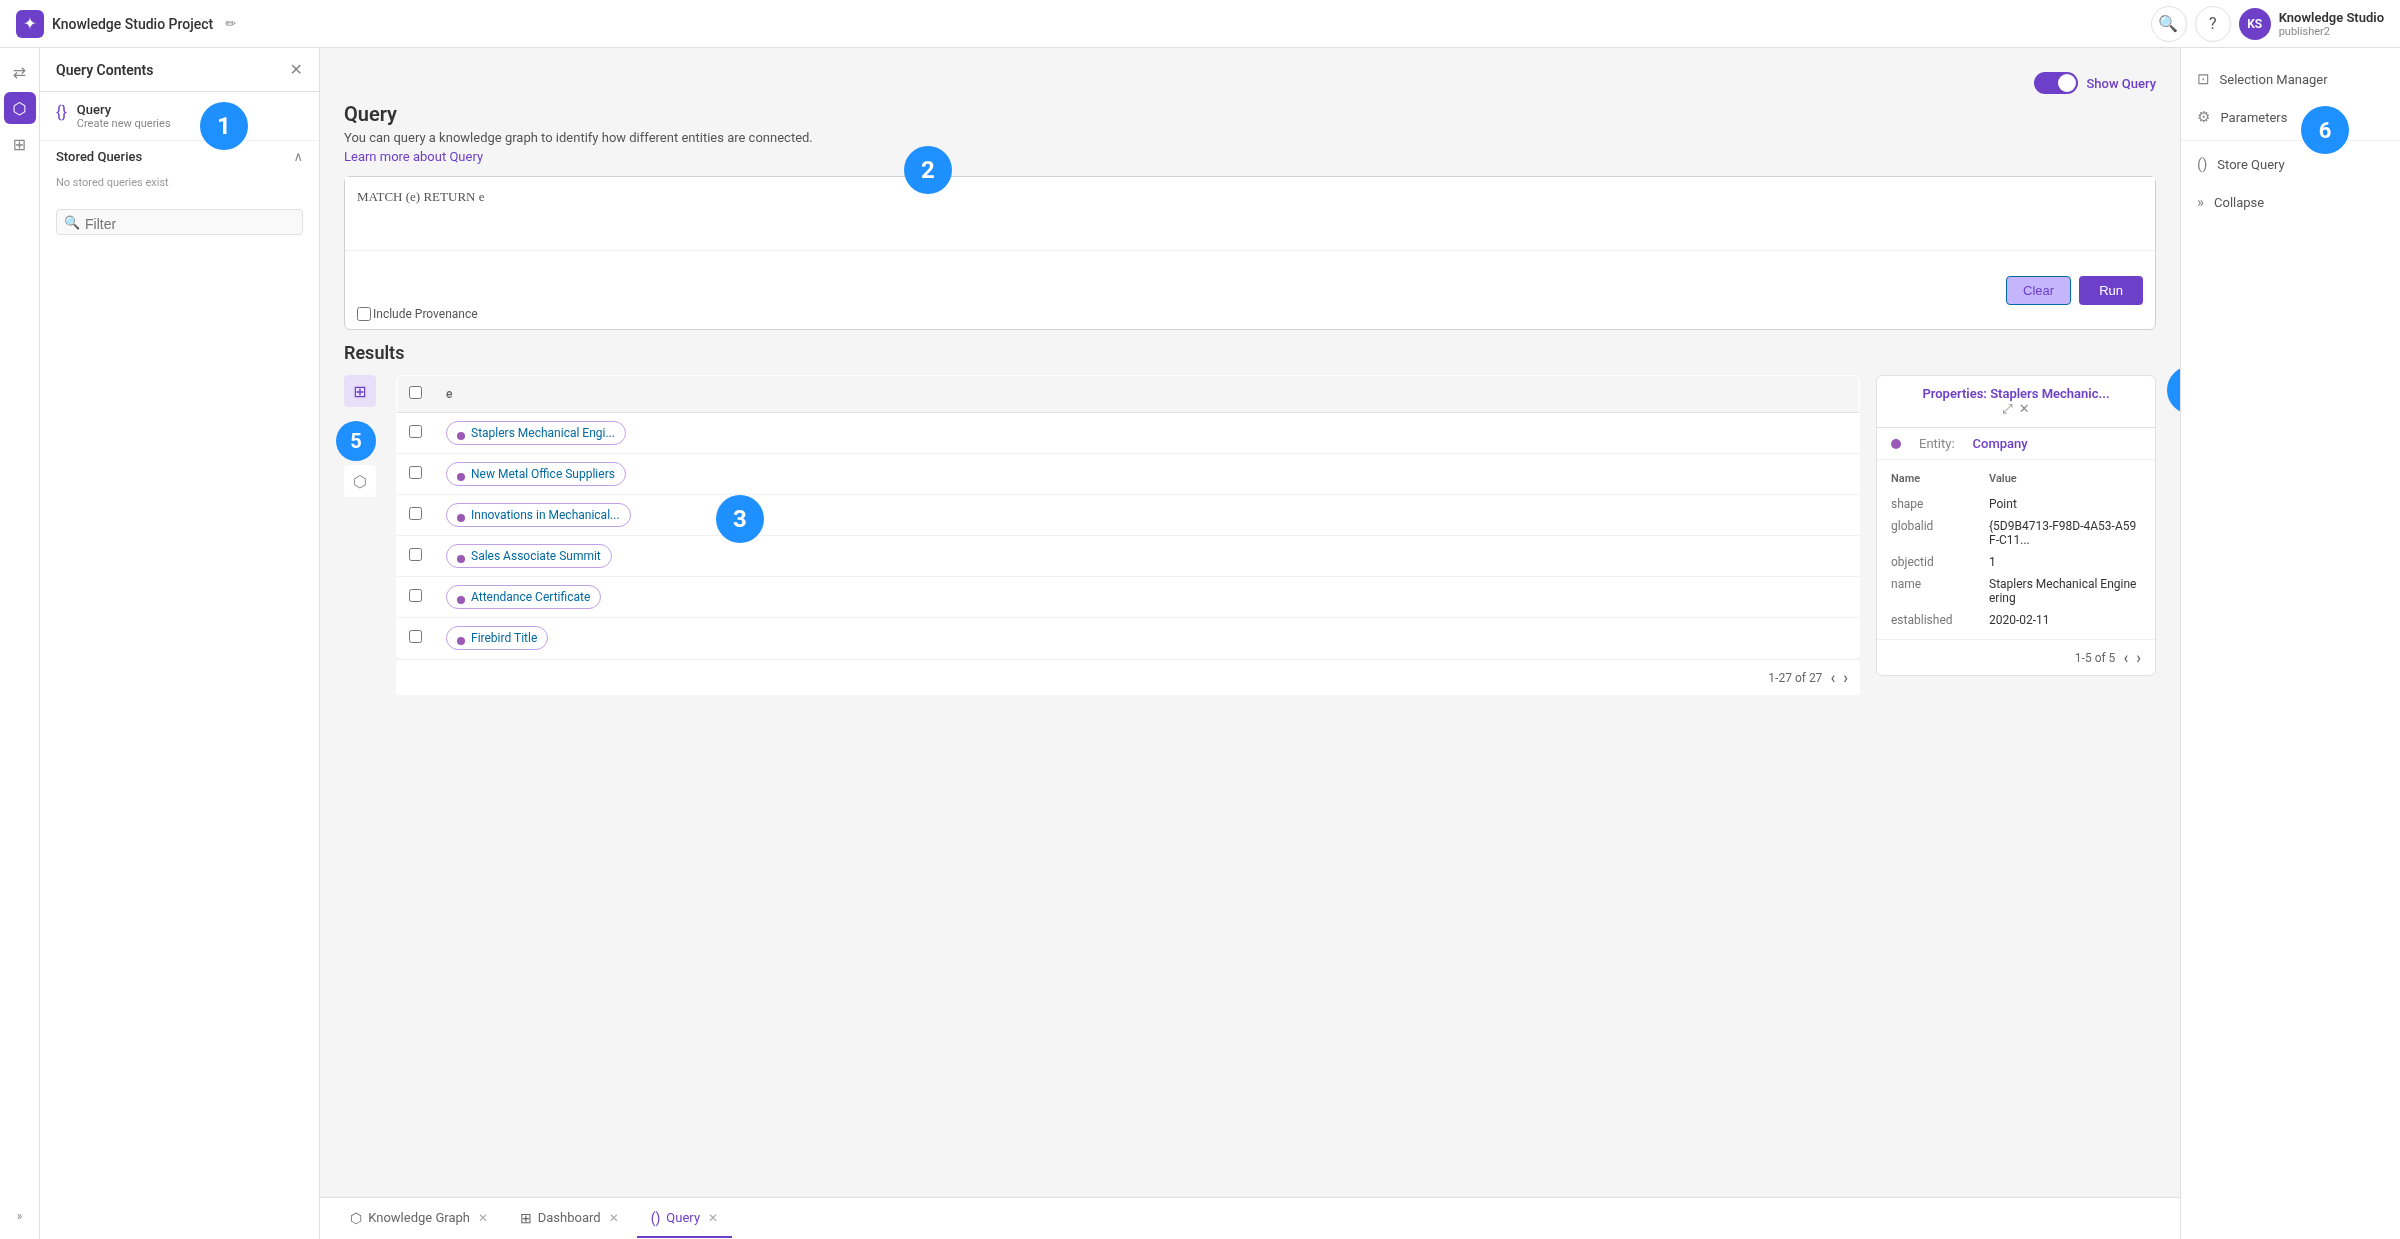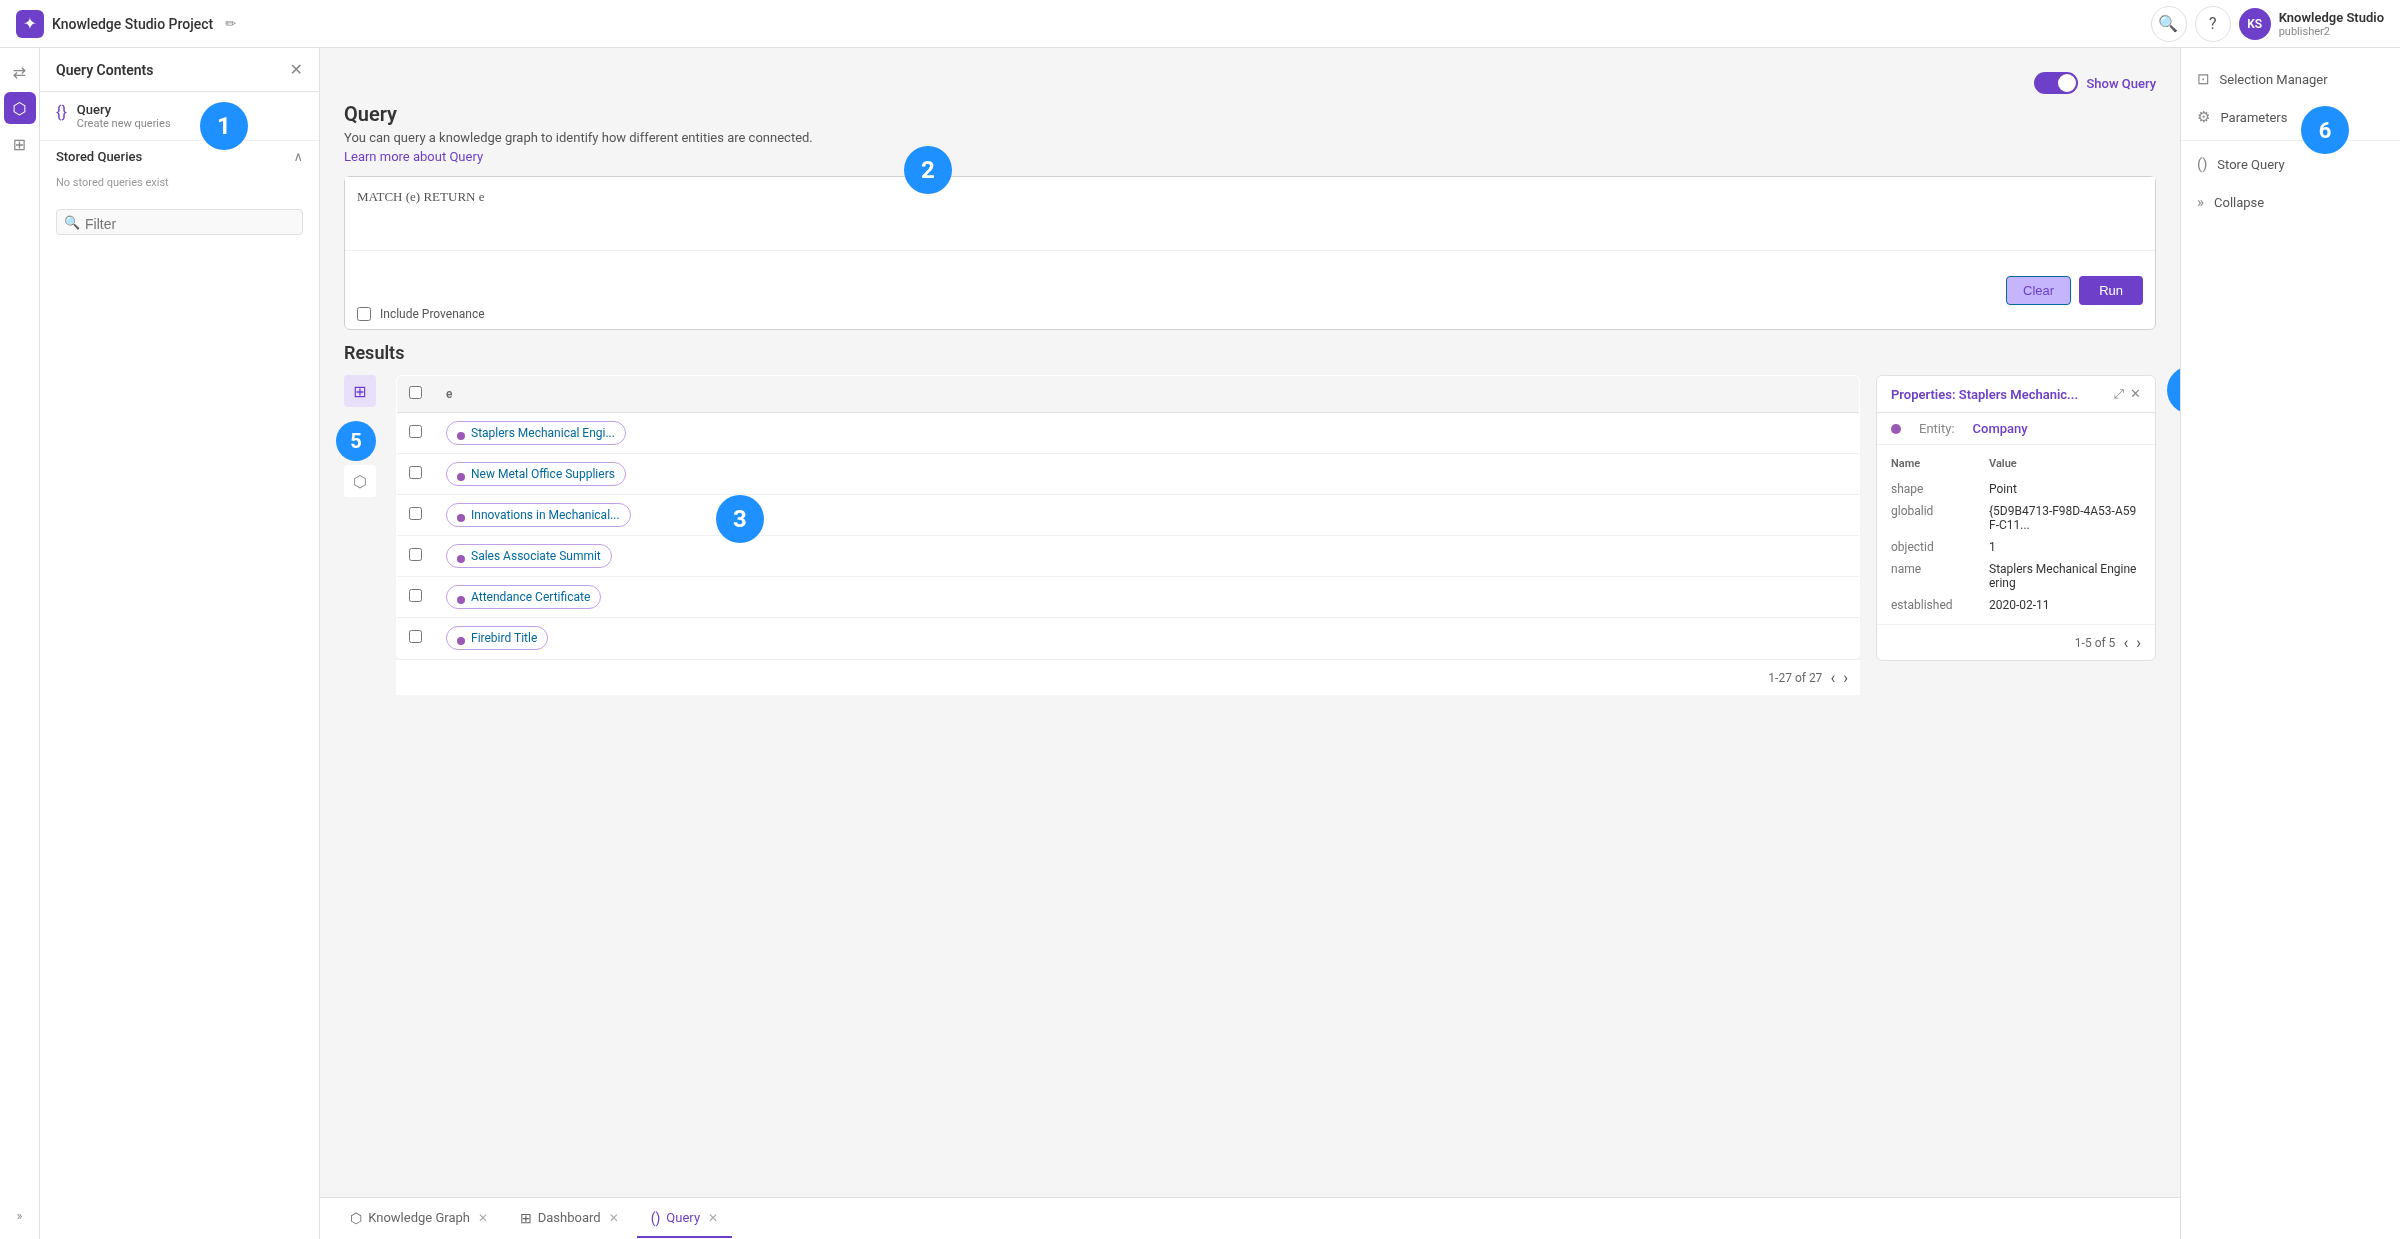--- a/index.html
+++ b/index.html
@@ -58,21 +58,21 @@
 
     .query-toggle-row { display: flex; align-items: center; justify-content: flex-end; margin-bottom: 8px; }
     .toggle-switch { display: flex; align-items: center; gap: 8px; }
     .toggle-track { width: 44px; height: 22px; border-radius: 11px; background: #6e40c9; display: flex; align-items: center; padding: 2px; cursor: pointer; }
     .toggle-thumb { width: 18px; height: 18px; border-radius: 50%; background: #fff; margin-left: auto; }
     .toggle-label { font-size: 13px; color: #6e40c9; font-weight: 500; }
 
     .query-editor { border: 1px solid #d0d0d0; border-radius: 6px; background: #fff; margin-bottom: 12px; }
     .query-editor-area { width: 100%; padding: 12px; font-family: Liberation Serif, serif; font-size: 13px; border: none; resize: none; outline: none; min-height: 70px; color: #555; }
     .query-editor-footer { display: flex; align-items: center; justify-content: space-between; padding: 8px 12px; border-top: 1px solid #f0f0f0; }
-    .include-provenance { display: flex; align-items: flex-start; gap: 9px; font-size: 12px; color: #555; cursor: pointer; margin-top: 48px; }
+    .include-provenance { display: flex; align-items: flex-start; gap: 2px; font-size: 12px; color: #555; cursor: pointer; margin-top: 48px; }
     .include-provenance input { width: 14px; height: 14px; }
     .query-actions { display: flex; gap: 8px; }
     .btn-clear { padding: 6px 16px; border: 1px solid #0369a1; border-radius: 4px; background: #c4b5fd; color: #6e40c9; cursor: pointer; font-size: 13px; }
     .btn-run { padding: 6px 20px; border: none; border-radius: 4px; background: #6e40c9; color: #fff; cursor: pointer; font-size: 13px; font-weight: 500; }
 
     
     .results-title { font-size: 18px; font-weight: 600; margin-bottom: 12px; }
     .results-container { display: flex; gap: 16px; position: relative; }
     .results-table-area { flex: 1; }
     .view-toggle { display: flex; flex-direction: column; gap: 4px; margin-right: 4px; }
@@ -86,21 +86,21 @@
     tr:last-child td { border-bottom: none; }
     .table-check { width: 32px; }
     .entity-tag { display: inline-flex; align-items: flex-end; gap: 6px; padding: 4px 10px; border: 1px solid #c0a0e8; border-radius: 12px; font-size: 12px; color: #0369a1; background: #fff; }
     .entity-dot { width: 8px; height: 8px; border-radius: 50%; background: #9b59b6; }
 
     .table-pagination { display: flex; align-items: center; justify-content: flex-end; padding: 8px 12px; font-size: 12px; color: #666; gap: 8px; background: #fff; border-top: 1px solid #f0f0f0; }
     .pag-btn { cursor: pointer; color: #555; font-size: 16px; }
 
     
     .properties-panel { width: 280px; background: #fff; border: 1px solid #e0e0e0; border-radius: 6px; height: fit-content; }
-    .props-header { display: flex; align-items: center; justify-content: space-between; padding: 10px 14px; border-bottom: 1px solid #e0e0e0; }
+    .props-header { display: flex; align-items: center; justify-content: space-between; padding: 10px 14px; border-bottom: 1px solid #e0e0e0; flex-direction: column; }
     .props-title { font-size: 13px; font-weight: 600; }
     .props-title span { color: #6e40c9; }
     .props-actions { display: flex; gap: 6px; color: #888; }
     .props-entity { display: flex; align-items: center; gap: 18px; padding: 8px 14px; border-bottom: 1px solid #f0f0f0; font-size: 13px; }
     .props-entity-dot { width: 10px; height: 10px; border-radius: 50%; background: #9b59b6; }
     .props-entity-label { color: #888; }
     .props-entity-value { color: #6e40c9; font-weight: 500; }
     .props-table { width: 100%; padding: 8px 14px; }
     .props-row { display: flex; padding: 4px 0; gap: 8px; font-size: 12px; }
     .props-key { color: #777; min-width: 90px; }

